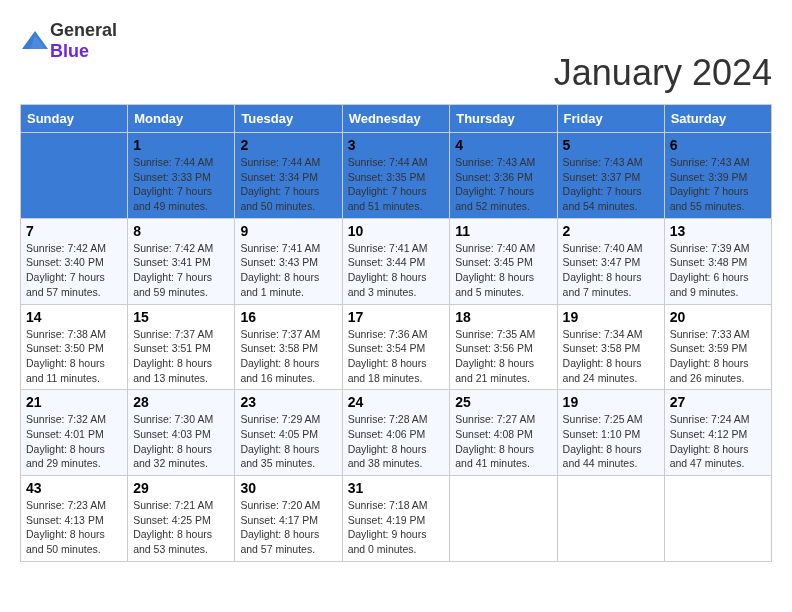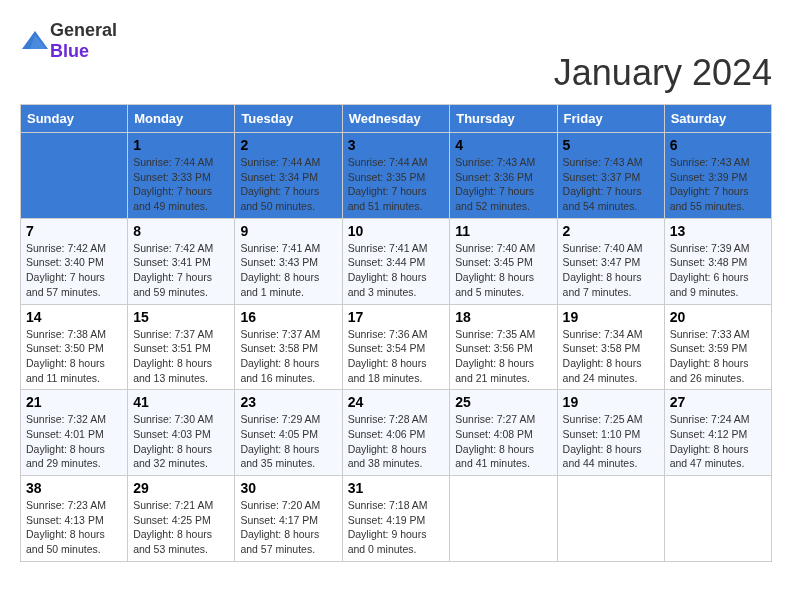--- a/index.html
+++ b/index.html
@@ -287,21 +287,21 @@
       <tr>
         <td>
         <span class="date-num">21</span>
         <div class="cell-info">
           <span>Sunrise: 7:32 AM</span><br>
           <span>Sunset: 4:01 PM</span><br>
           <span>Daylight: 8 hours and 29 minutes.</span>
         </div>
       </td>
         <td>
-        <span class="date-num">41</span>
+        <span class="date-num">28</span>
         <div class="cell-info">
           <span>Sunrise: 7:30 AM</span><br>
           <span>Sunset: 4:03 PM</span><br>
           <span>Daylight: 8 hours and 32 minutes.</span>
         </div>
       </td>
         <td>
         <span class="date-num">23</span>
         <div class="cell-info">
           <span>Sunrise: 7:29 AM</span><br>
@@ -337,21 +337,21 @@
         <span class="date-num">27</span>
         <div class="cell-info">
           <span>Sunrise: 7:24 AM</span><br>
           <span>Sunset: 4:12 PM</span><br>
           <span>Daylight: 8 hours and 47 minutes.</span>
         </div>
       </td>
       </tr>
       <tr>
         <td>
-        <span class="date-num">38</span>
+        <span class="date-num">43</span>
         <div class="cell-info">
           <span>Sunrise: 7:23 AM</span><br>
           <span>Sunset: 4:13 PM</span><br>
           <span>Daylight: 8 hours and 50 minutes.</span>
         </div>
       </td>
         <td>
         <span class="date-num">29</span>
         <div class="cell-info">
           <span>Sunrise: 7:21 AM</span><br>

